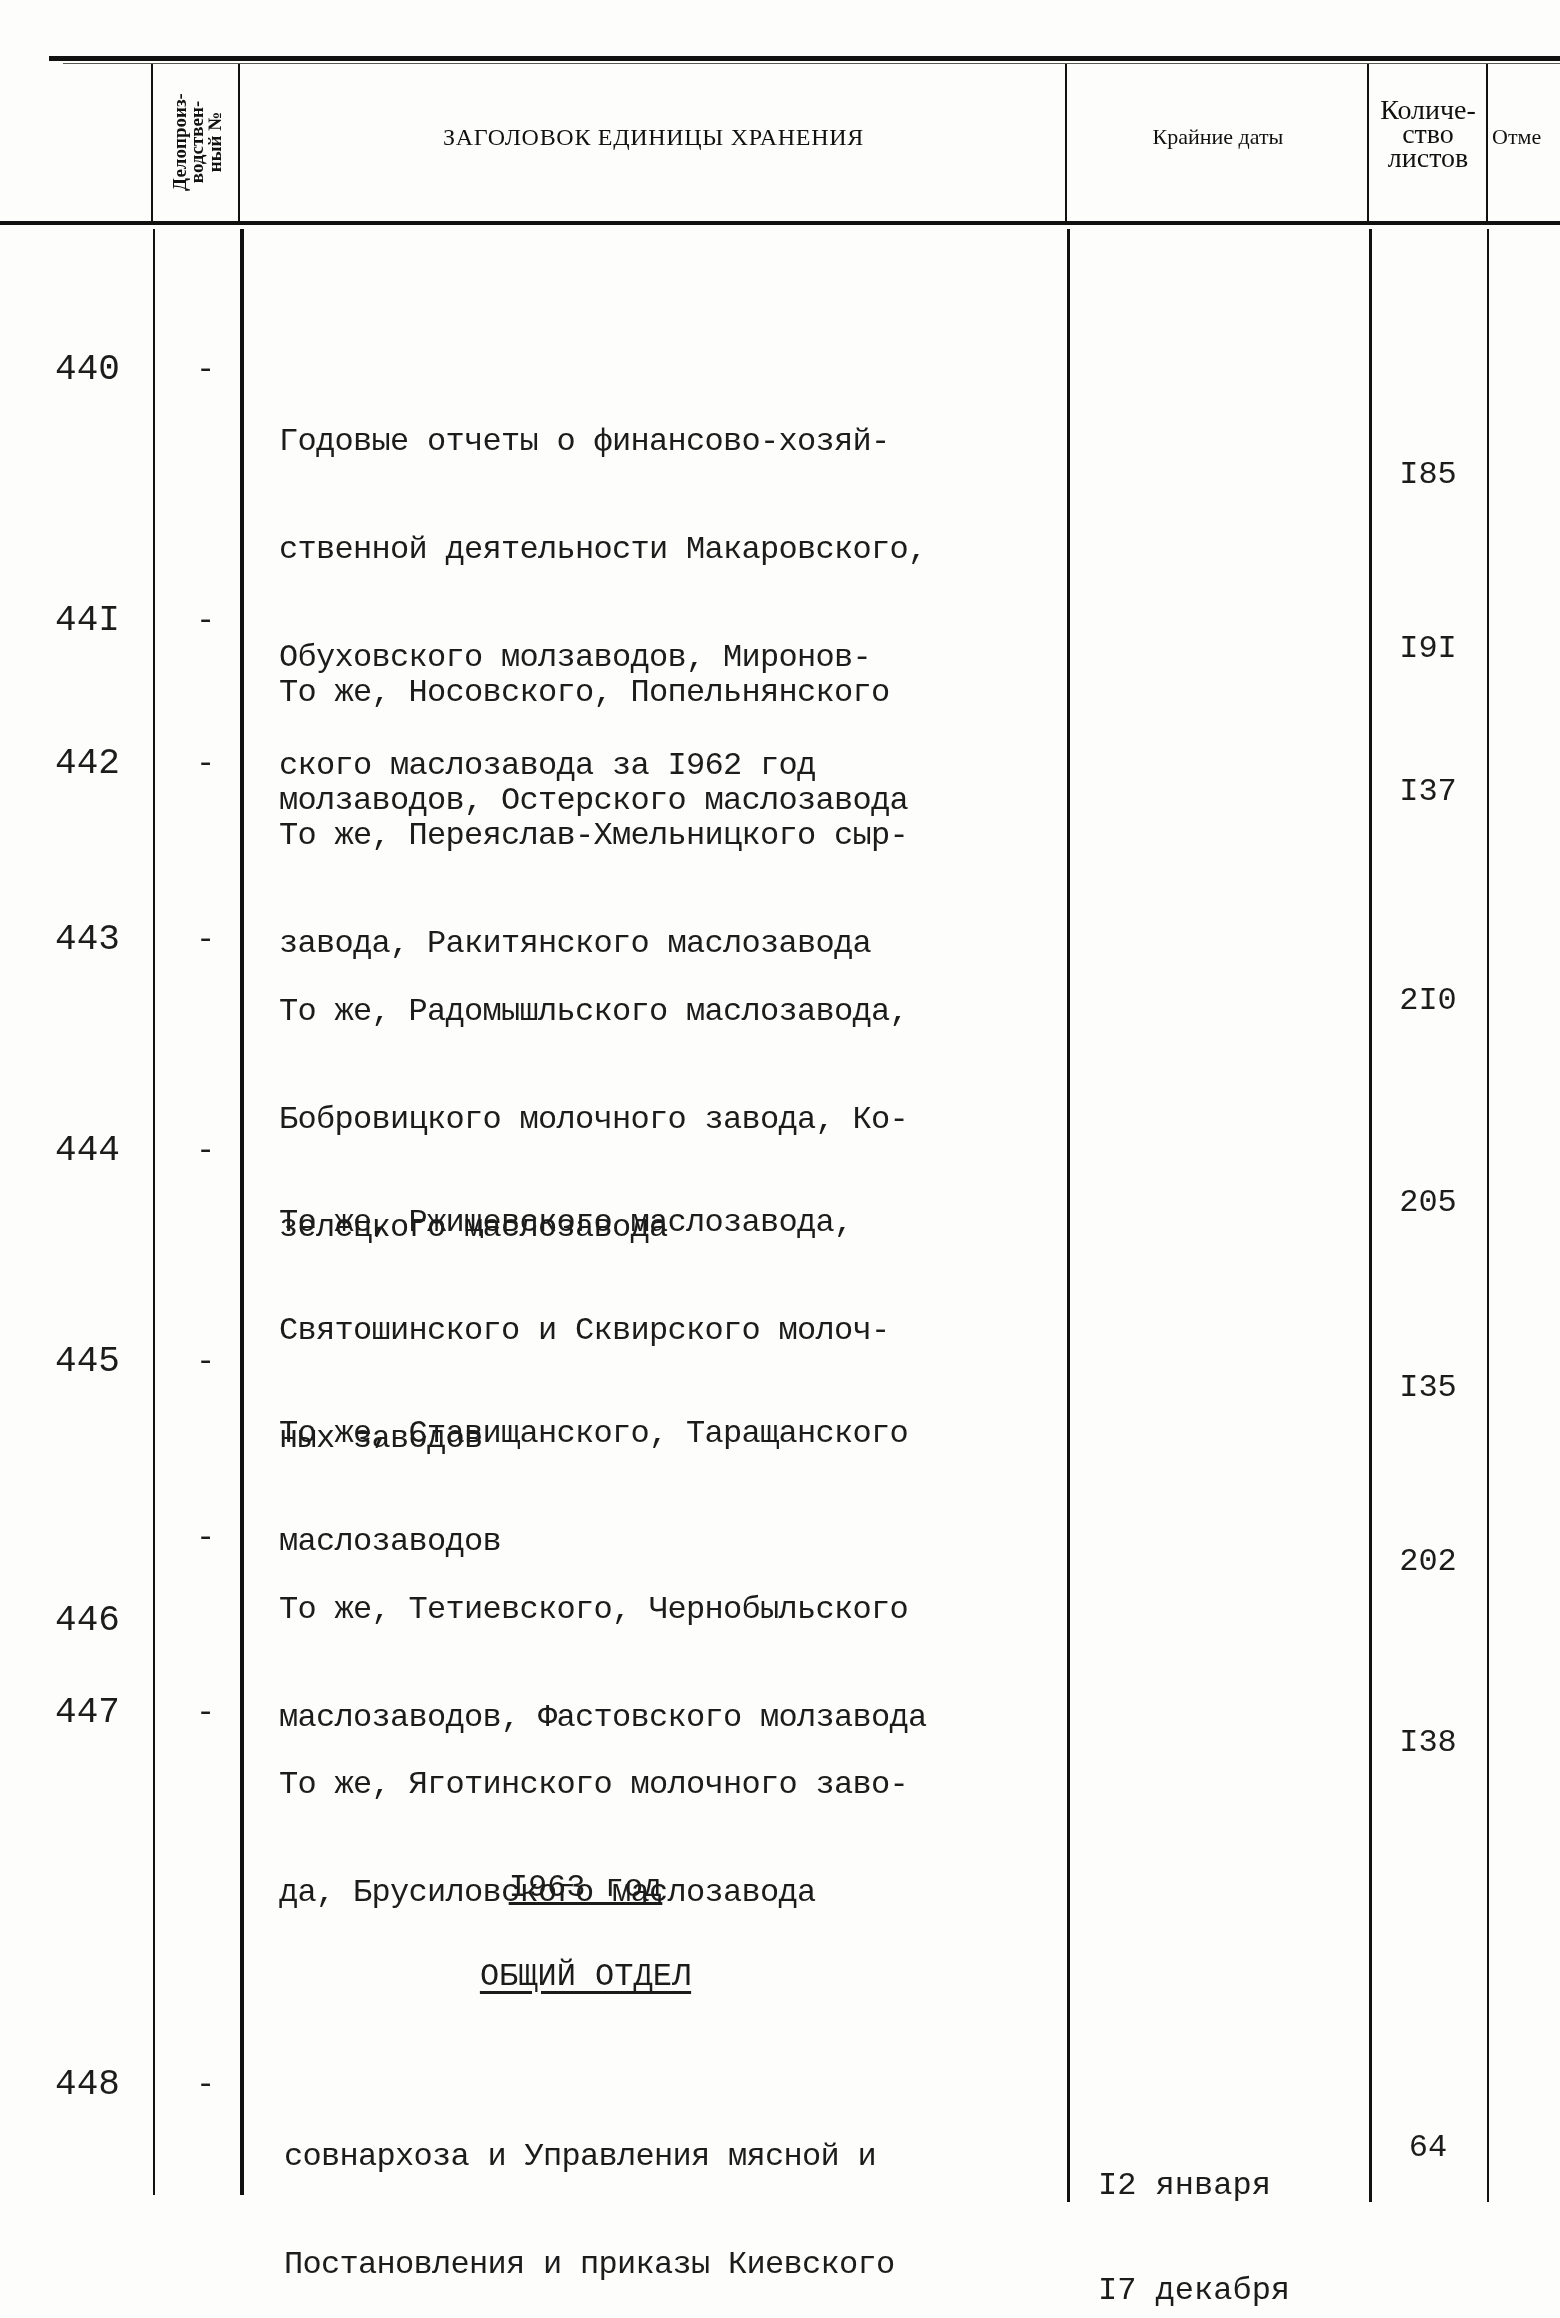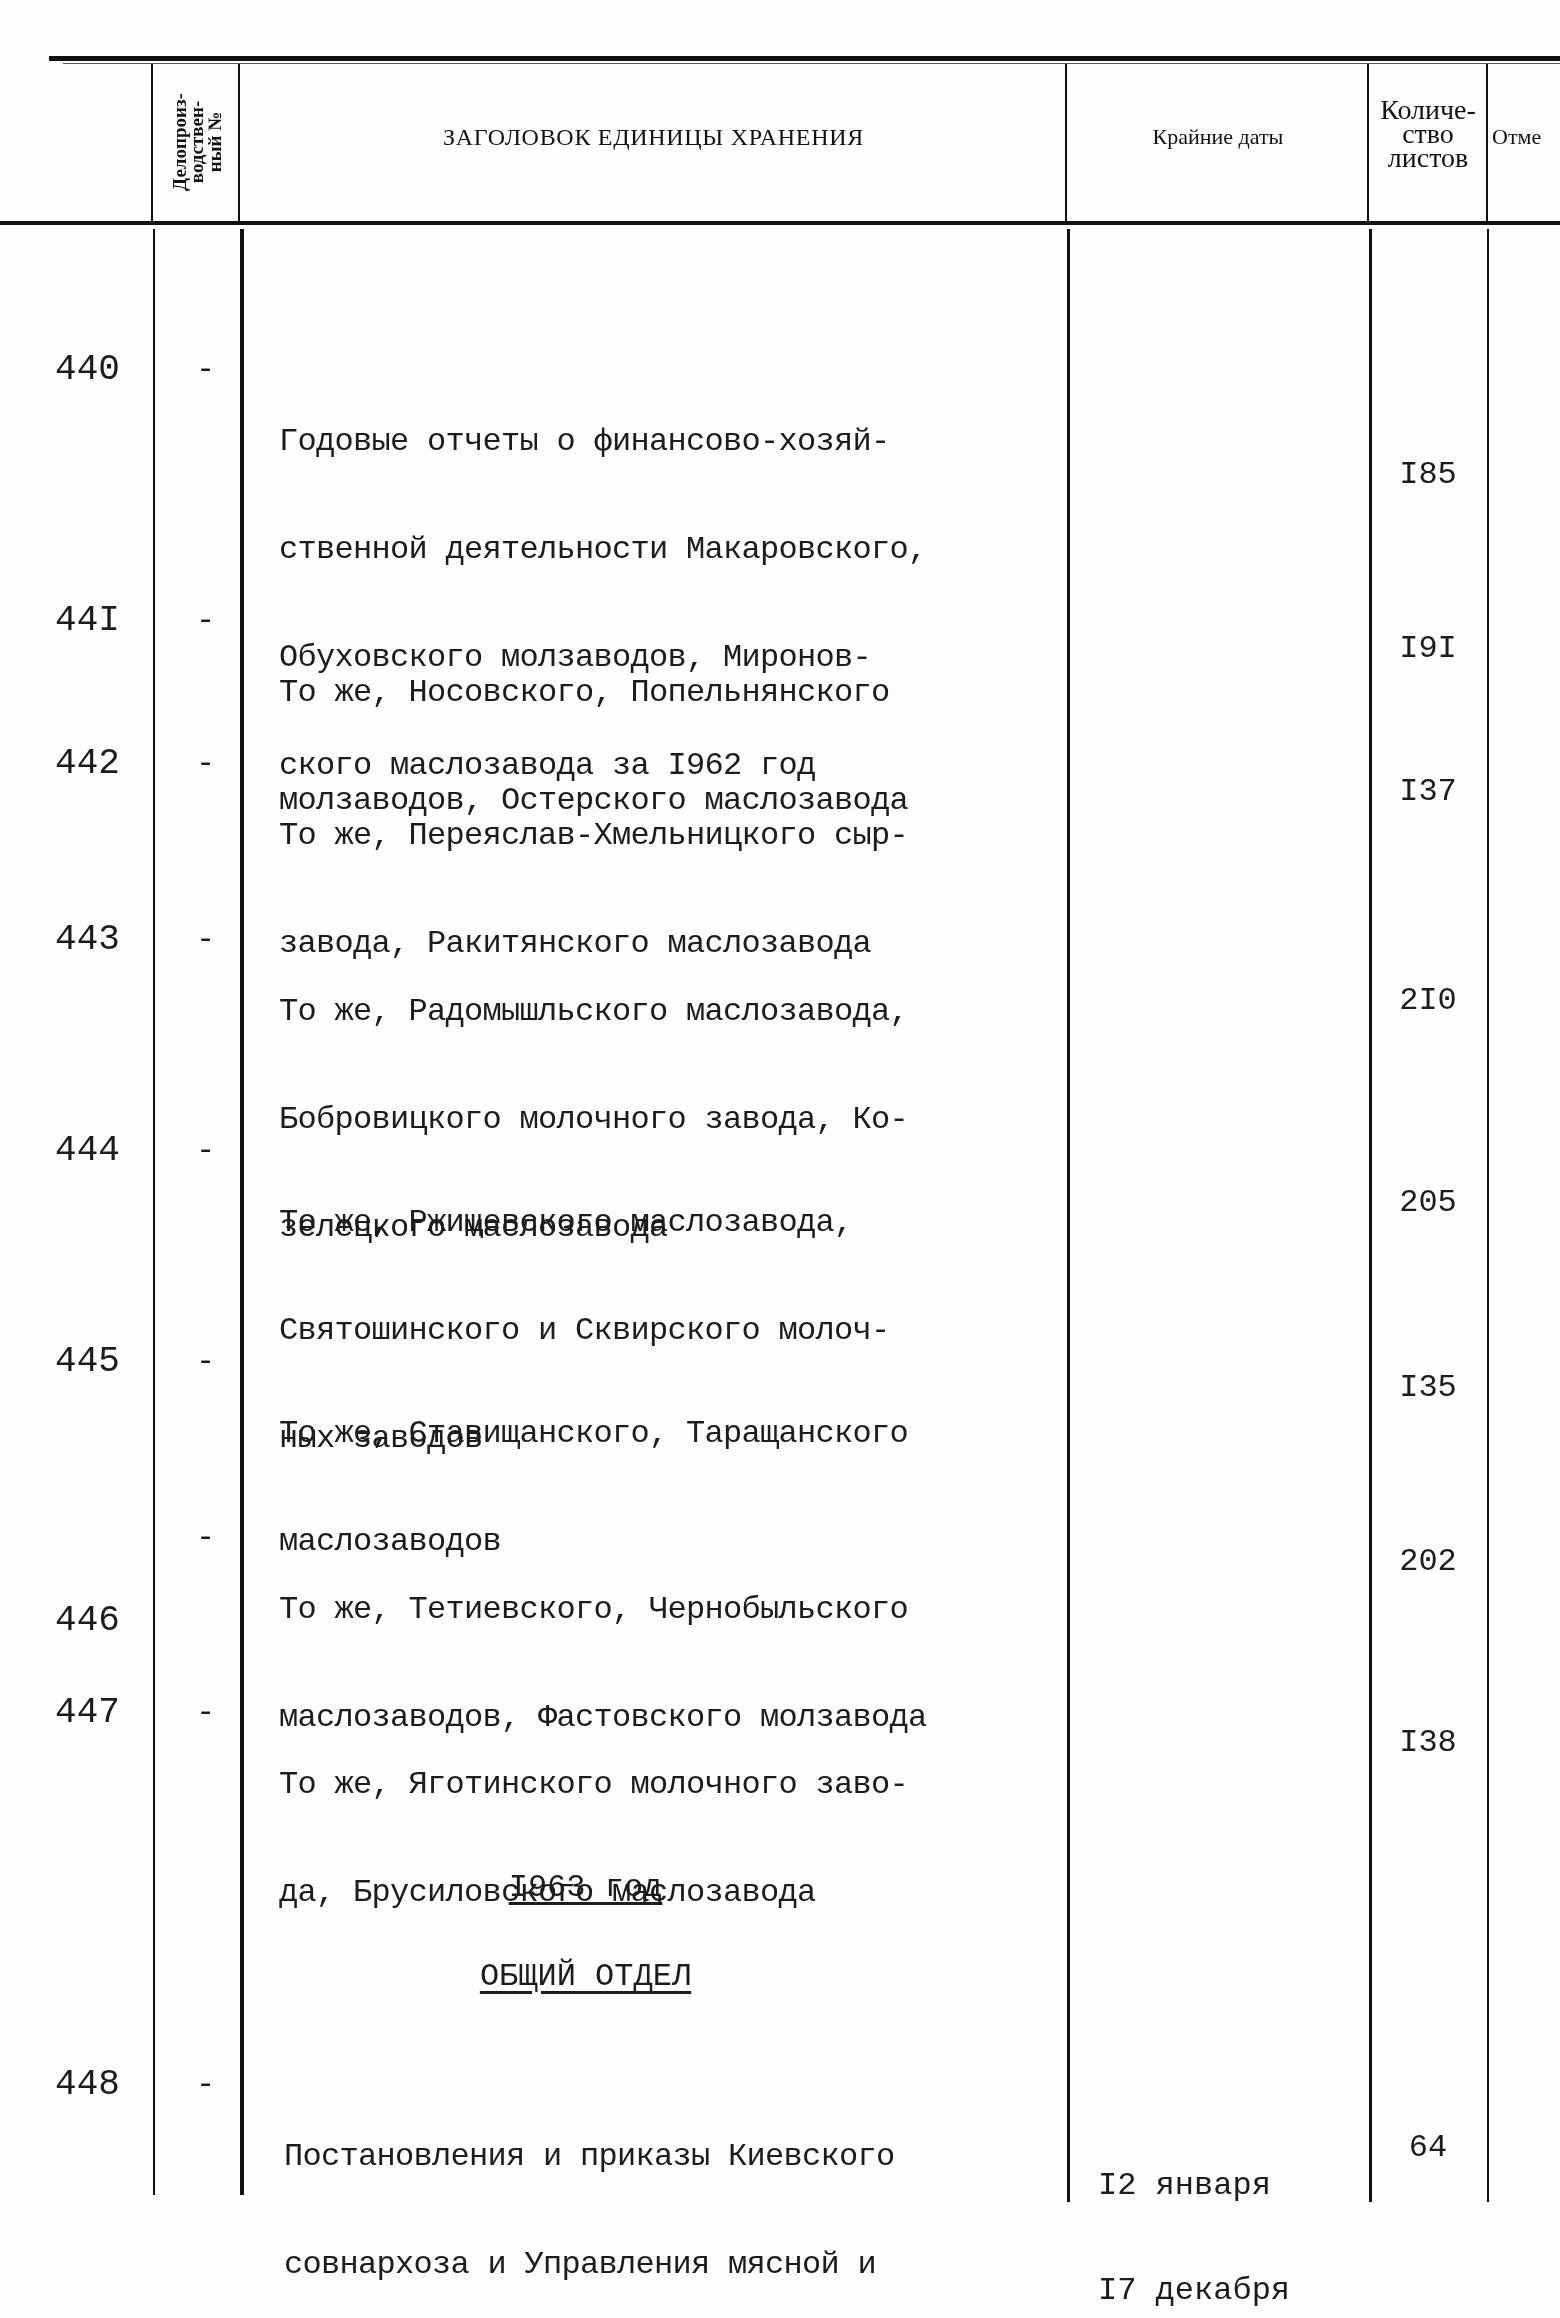--- a/index.html
+++ b/index.html
@@ -149,22 +149,22 @@
     <div class="cell count" style="top:1725px;">I38</div>
   </div>
 
   <div class="section" style="left:446px; top:1870px; width:279px;">I963 год</div>
   <div class="section" style="left:446px; top:1959px; width:279px;">ОБЩИЙ ОТДЕЛ</div>
 
   <div>
     <div class="cell num" style="top:2067px;text-align:center;">448</div>
     <div class="cell dash" style="top:2067px;">-</div>
     <div class="cell title" style="top:2067px; left:284px;">
+      <div>совнархоза и Управления мясной и</div>
       <div>Постановления и приказы Киевского</div>
-      <div>совнархоза и Управления мясной и</div>
       
     </div>
     <div class="cell dates" style="top:2098px;">
       <div>I2 января</div>
       <div>I7 декабря</div>
     </div>
     <div class="cell count" style="top:2130px;">64</div>
   </div>
 
 </div>

